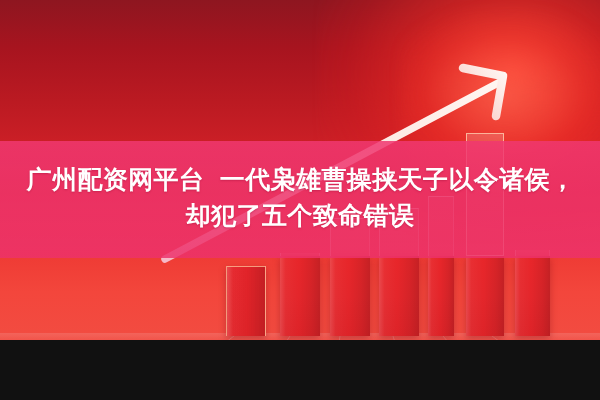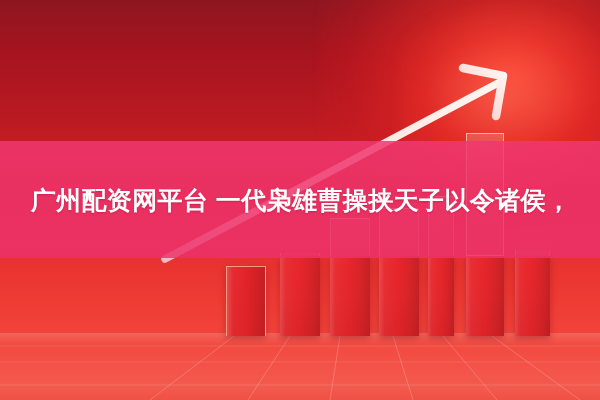--- a/index.html
+++ b/index.html
@@ -3,23 +3,23 @@
 <meta charset="utf-8">
 <style>
   html, body {
     margin: 0;
     padding: 0;
     background: #111;
   }
   #stage {
     position: relative;
     width: 600px;
-    height: 400px;
+    height: 340px;
     overflow: hidden;
-    font-family: Liberation Sans, sans-serif;
+    font-family: Liberation Mono, monospace;
     user-select: none;
   }
 
   
   .bg-base {
     position: absolute;
     inset: 0;
     background: linear-gradient(180deg,
         #8e1620 0%,
         #a7141f 14%,
@@ -229,15 +229,16 @@
     <path d="M165 259 L500 82" stroke="url(#arrGrad)" stroke-width="7.5" stroke-linecap="round" fill="none"></path>
     <path d="M463 68 L503 76 L496 116" stroke="url(#arrGrad)" stroke-width="8.5" stroke-linecap="round" stroke-linejoin="round" fill="none"></path>
   </svg>
 
   <div class="banner">
     <div class="banner-inner"></div>
   </div>
 
   <div class="title">
     <div class="line1">广州配资网平台 一代枭雄曹操挟天子以令诸侯，</div>
+    <div class="line2">却犯了五个致命错误</div>
   </div>
 
 </div>
 
 </body></html>

